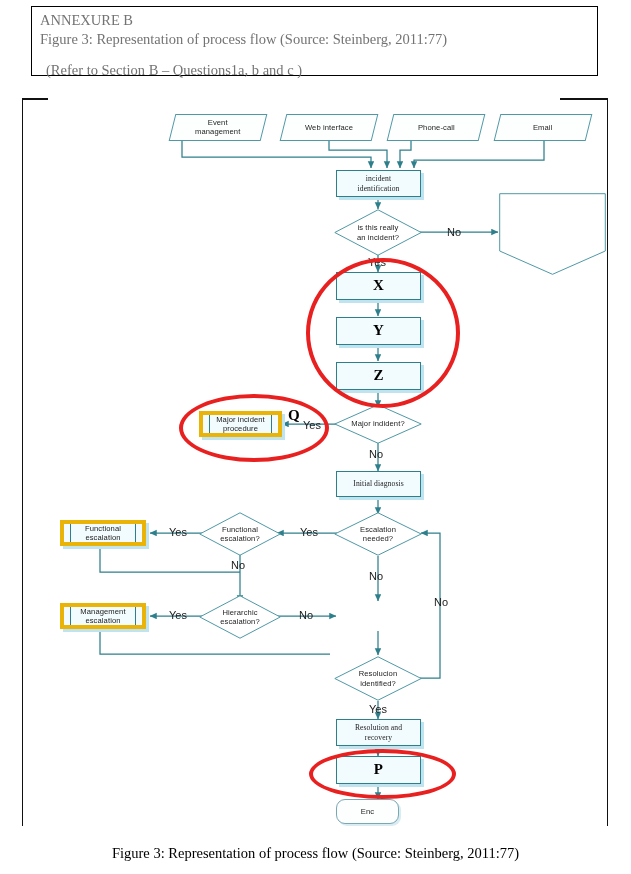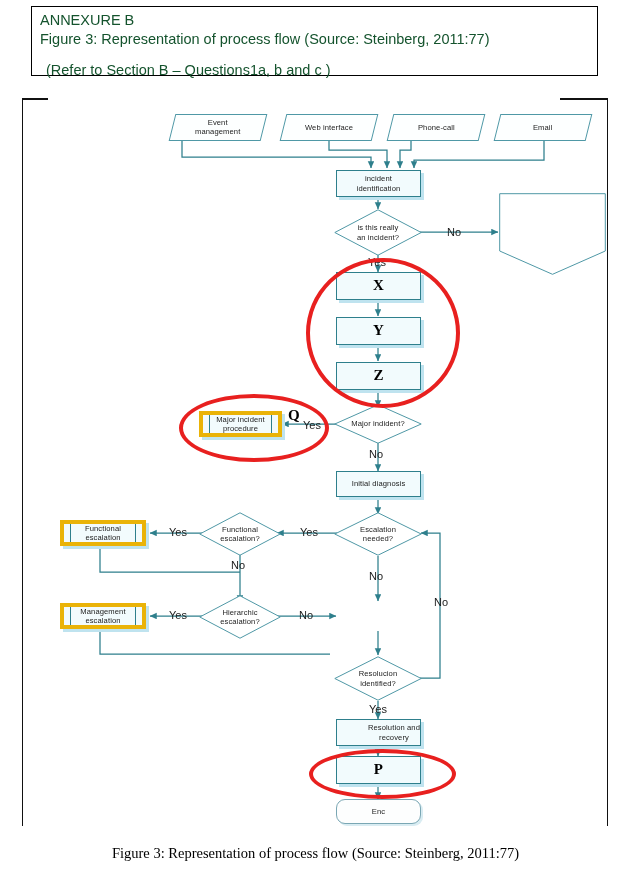--- a/index.html
+++ b/index.html
@@ -5,21 +5,21 @@
   html,body{margin:0;padding:0;background:#ffffff;}
   body{width:631px;height:874px;position:relative;font-family:"Liberation Sans",sans-serif;overflow:hidden;}
 
   
   #header-box{
     position:absolute;left:31px;top:6px;width:567px;height:70px;
     border:1px solid #000;background:#fff;box-sizing:border-box;
     padding:4px 0 0 8px;
   }
   #header-box .hline{
-    font-family:Liberation Sans, sans-serif;font-size:14.5px;color:#14532d;
+    font-family:Liberation Serif, serif;font-size:14.5px;color:#737373;
     line-height:19px;white-space:nowrap;
   }
   #header-box .hline.spaced{margin-top:12px;margin-left:6px;}
 
   
   #diagram-frame{
     position:absolute;left:22px;top:98px;width:586px;height:728px;
     border-left:1.5px solid #111;border-right:1.5px solid #111;
     border-top:1.5px solid #111;border-bottom:none;box-sizing:border-box;
     background:#fff;
@@ -37,20 +37,21 @@
   .node{
     position:absolute;box-sizing:border-box;display:flex;align-items:center;
     justify-content:center;text-align:center;color:#1b1b1b;
     font-size:7.6px;line-height:9.4px;letter-spacing:.1px;
   }
 
   
   .proc{
     background:#f2fbfd;border:1px solid #2e7f8c;
     box-shadow:3px 3px 0 0 #bfe3ef;
+    font-family:Liberation Serif, serif;
   }
   
   .predef{
     background:#f2fbfd;border:4px solid #eab308;
     box-shadow:3px 3px 0 0 #bfe3ef;
   }
   .predef::before,.predef::after{
     content:"";position:absolute;top:0;bottom:0;width:0;border-left:1px solid #2e7f8c;
   }
   .predef::before{left:6px;}
@@ -303,32 +304,32 @@
   <div class="node dia" style="left:334px;top:656px;width:88px;height:45px;">
     <svg class="dshape" viewBox="0 0 88 45" preserveAspectRatio="none">
       <polygon points="44,0.8 87.2,22.5 44,44.2 0.8,22.5" fill="#ffffff" stroke="#4f98a6" stroke-width="1"></polygon>
     </svg>
     <div class="dlabel">
       <span>Resolucion</span><br>
       <span>identified?</span>
     </div>
   </div>
 
-  <div class="node proc" style="left:336px;top:719px;width:85px;height:27px;justify-content:flex-end;">
+  <div class="node proc" style="left:336px;top:719px;width:85px;height:27px;">
     <div>
       <span>Resolution and</span><br>
       <span>recovery</span>
     </div>
   </div>
 
   <div class="node proc bigletter" style="left:336px;top:756px;width:85px;height:28px;">
     <span>P</span>
   </div>
 
-  <div class="node term" style="left:336px;top:799px;width:85px;height:25px;">
+  <div class="node term" style="left:336px;top:799px;width:63px;height:25px;">
     <span>Enc</span>
   </div>
 
   <div class="elabel" style="left:447px;top:226px;">No</div>
   <div class="elabel" style="left:368px;top:256px;">Yeś</div>
 
   <div class="elabel" style="left:303px;top:419px;">Yes</div>
   <div class="elabel" style="left:369px;top:448px;">No</div>
 
   <div class="elabel" style="left:300px;top:526px;">Yes</div>

